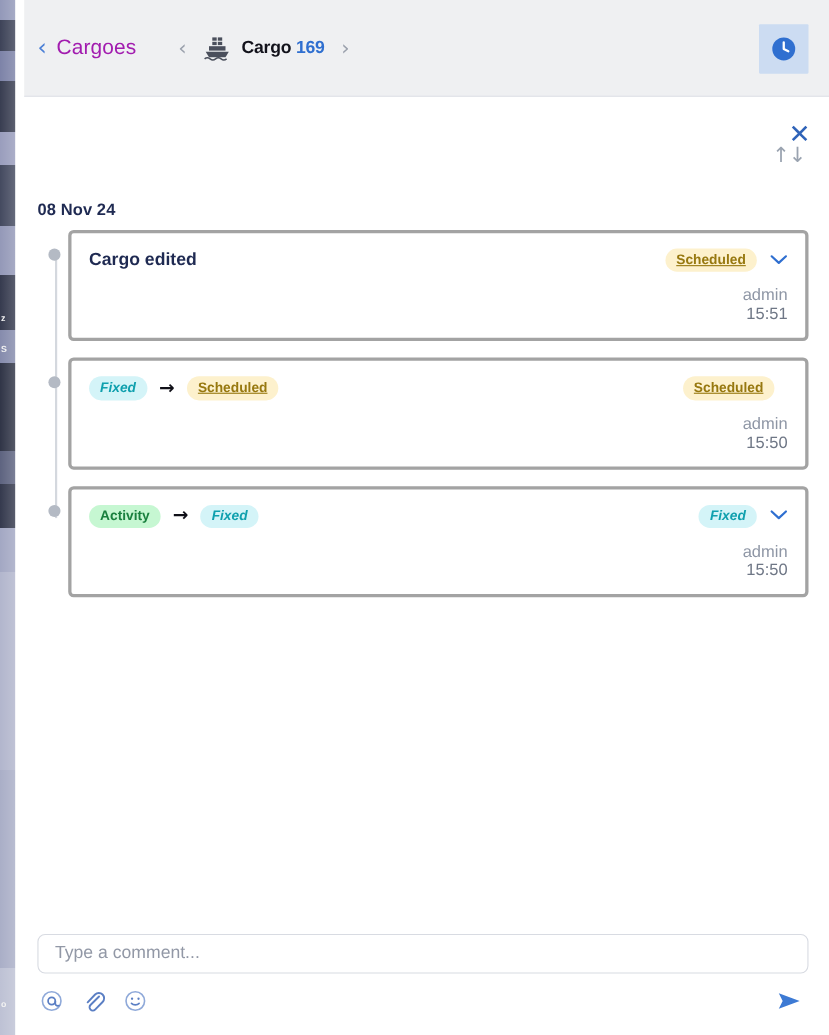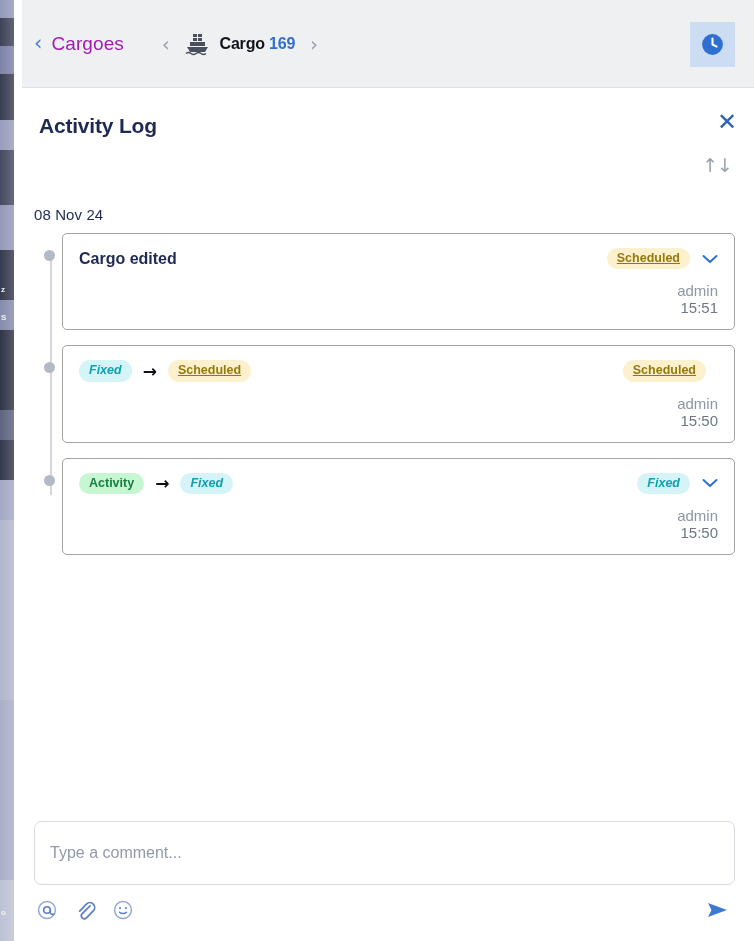--- a/index.html
+++ b/index.html
@@ -175,21 +175,21 @@
 
   
   .log-body {
     flex: 1 1 auto;
     padding: 30px 19px 0 12px;
     overflow: hidden;
     position: relative;
   }
   .date-head {
     font-size: 15px;
-    font-weight: normal;
+    font-weight: bold;
     color: #1f2a52;
     margin: 0 0 10px 0;
     letter-spacing: 0.1px;
   }
   .timeline {
     position: relative;
     padding-left: 28px;
   }
   .rail {
     position: absolute;
@@ -207,21 +207,21 @@
     position: absolute;
     left: -18px;
     top: 17px;
     width: 11px;
     height: 11px;
     border-radius: 50%;
     background: #b4bac4;
   }
   .card {
     background: #ffffff;
-    border: 1px solid #a3a3a3;
+    border: 3px solid #a3a3a3;
     border-radius: 5px;
     padding: 14px 16px 13px 16px;
     min-height: 84px;
     display: flex;
     flex-direction: column;
     justify-content: space-between;
   }
   .card-top {
     display: flex;
     align-items: center;
@@ -281,21 +281,21 @@
   .user-text { font-size: 15px; color: #8e96a5; }
   .time-text { font-size: 15px; color: #6f7786; }
 
   
   .composer {
     flex: 0 0 auto;
     padding: 0 19px 20px 12px;
   }
   .comment-box {
     width: 100%;
-    height: 64px;
+    height: 36px;
     border: 1px solid #d8dbe2;
     border-radius: 7px;
     background: #ffffff;
     display: flex;
     align-items: center;
     padding: 0 15px;
   }
   .comment-box input {
     width: 100%;
     border: none;
@@ -358,21 +358,20 @@
 
       <div class="clock-btn">
         <svg width="25" height="25" viewBox="0 0 24 24" aria-hidden="true">
           <circle cx="12" cy="12" r="10" fill="#2f6fd0"></circle>
           <path d="M12 6.2 L12 12 L16 14" stroke="#ffffff" stroke-width="2" stroke-linecap="round" stroke-linejoin="round" fill="none"></path>
         </svg>
       </div>
     </div>
 
     <div class="panel-header">
-      <div class="panel-title">Activity Log</div>
       <div class="close-x">✕</div>
     </div>
 
     <div class="sort-row">
       <span class="sort-icon">↑↓</span>
     </div>
 
     <div class="log-body">
       <div id="groups">
           <div class="date-head">08 Nov 24</div>

